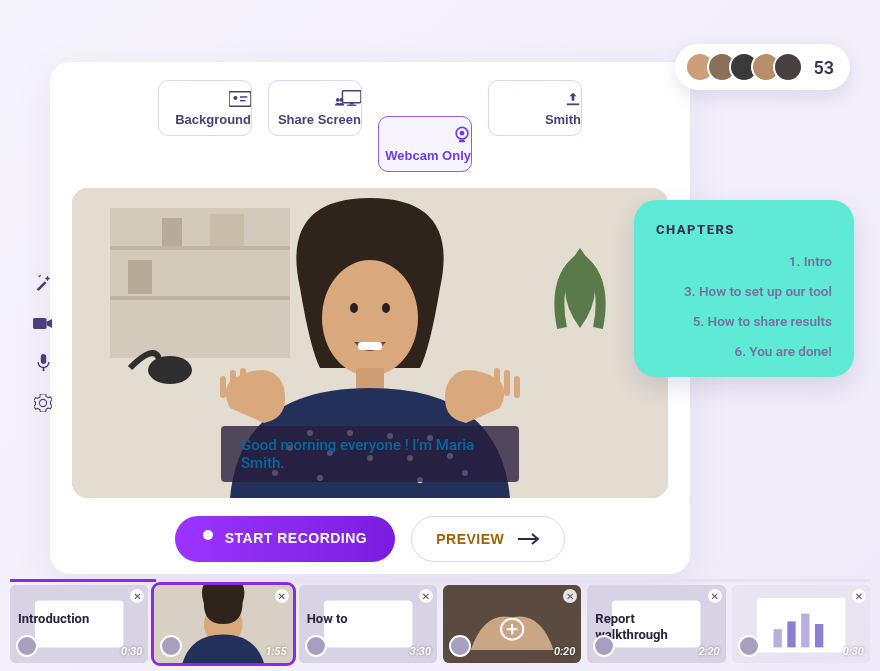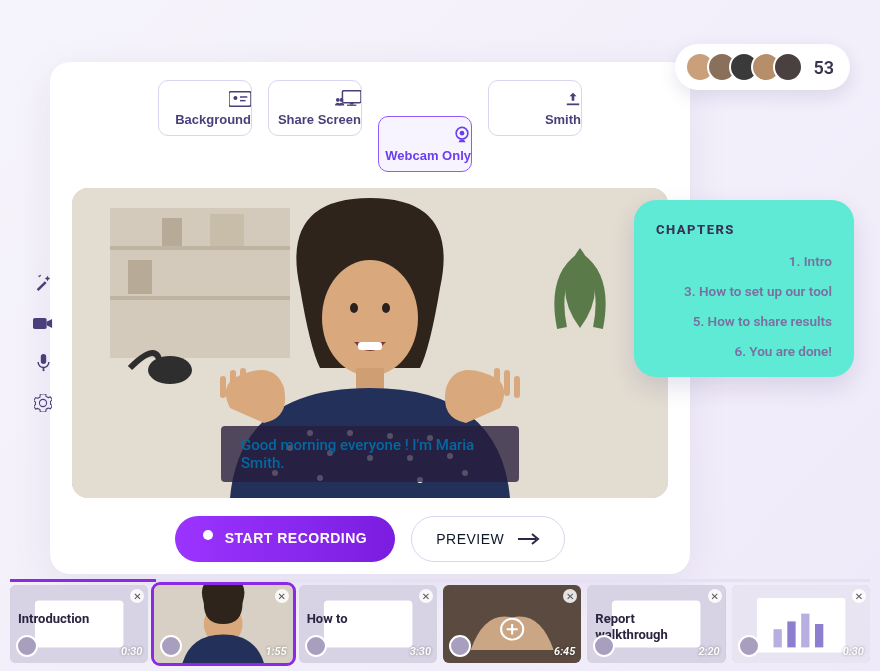--- a/index.html
+++ b/index.html
@@ -68,21 +68,21 @@
   
   .actions { display: flex; justify-content: center; gap: 16px; margin-top: 18px; }
   .btn-record {
     background: #8a2be2; background: linear-gradient(90deg,#9b34ff,#7a1de0);
     color: #fff; font-weight: 700; letter-spacing: 0.5px; font-size: 14px;
     border: none; border-radius: 999px; padding: 14px 28px; cursor: pointer;
     display: flex; align-items: flex-start; gap: 12px;
   }
   .dot { width: 10px; height: 10px; border-radius: 50%; background: #fff; }
   .btn-preview {
-    background: #fff; border: 1.5px solid #d9d4f0; color: #0f172a; font-weight: 400;
+    background: #fff; border: 1.5px solid #d9d4f0; color: #a16207; font-weight: 700;
     font-size: 14px; letter-spacing: 0.5px; border-radius: 999px; padding: 14px 24px;
     display: flex; align-items: center; gap: 14px; cursor: pointer;
   }
   .arrow { display: inline-flex; }
 
   
   .chapters {
     position: absolute; right: 26px; top: 200px; width: 220px;
     background: #5eead4; border-radius: 22px; padding: 22px 22px 18px;
     box-shadow: 0 10px 24px rgba(60,40,120,0.14);
@@ -359,21 +359,21 @@
 
   <div class="clip">
     <svg class="bg" viewBox="0 0 100 60" preserveAspectRatio="none">
       <rect width="100" height="60" fill="#5a4a40"></rect>
       <path d="M20 50q10-30 30-25q20-5 30 25z" fill="#caa684"></path>
       <circle cx="50" cy="34" r="8" fill="none" stroke="#fff" stroke-width="1.5"></circle>
       <path d="M46 34l8 0M50 30l0 8" stroke="#fff" stroke-width="1.5"></path>
     </svg>
     <span class="close">✕</span>
     <span class="mini-av"></span>
-    <span class="dur">6:45</span>
+    <span class="dur">0:20</span>
   </div>
 
   <div class="clip">
     <svg class="bg" viewBox="0 0 100 60" preserveAspectRatio="none">
         <rect width="100" height="60" fill="#d7d2e4"></rect>
         <rect x="18" y="12" width="64" height="36" rx="3" fill="#fff"></rect>
       </svg>
     <span class="close">✕</span>
     <span class="title">Report
 walkthrough</span>

